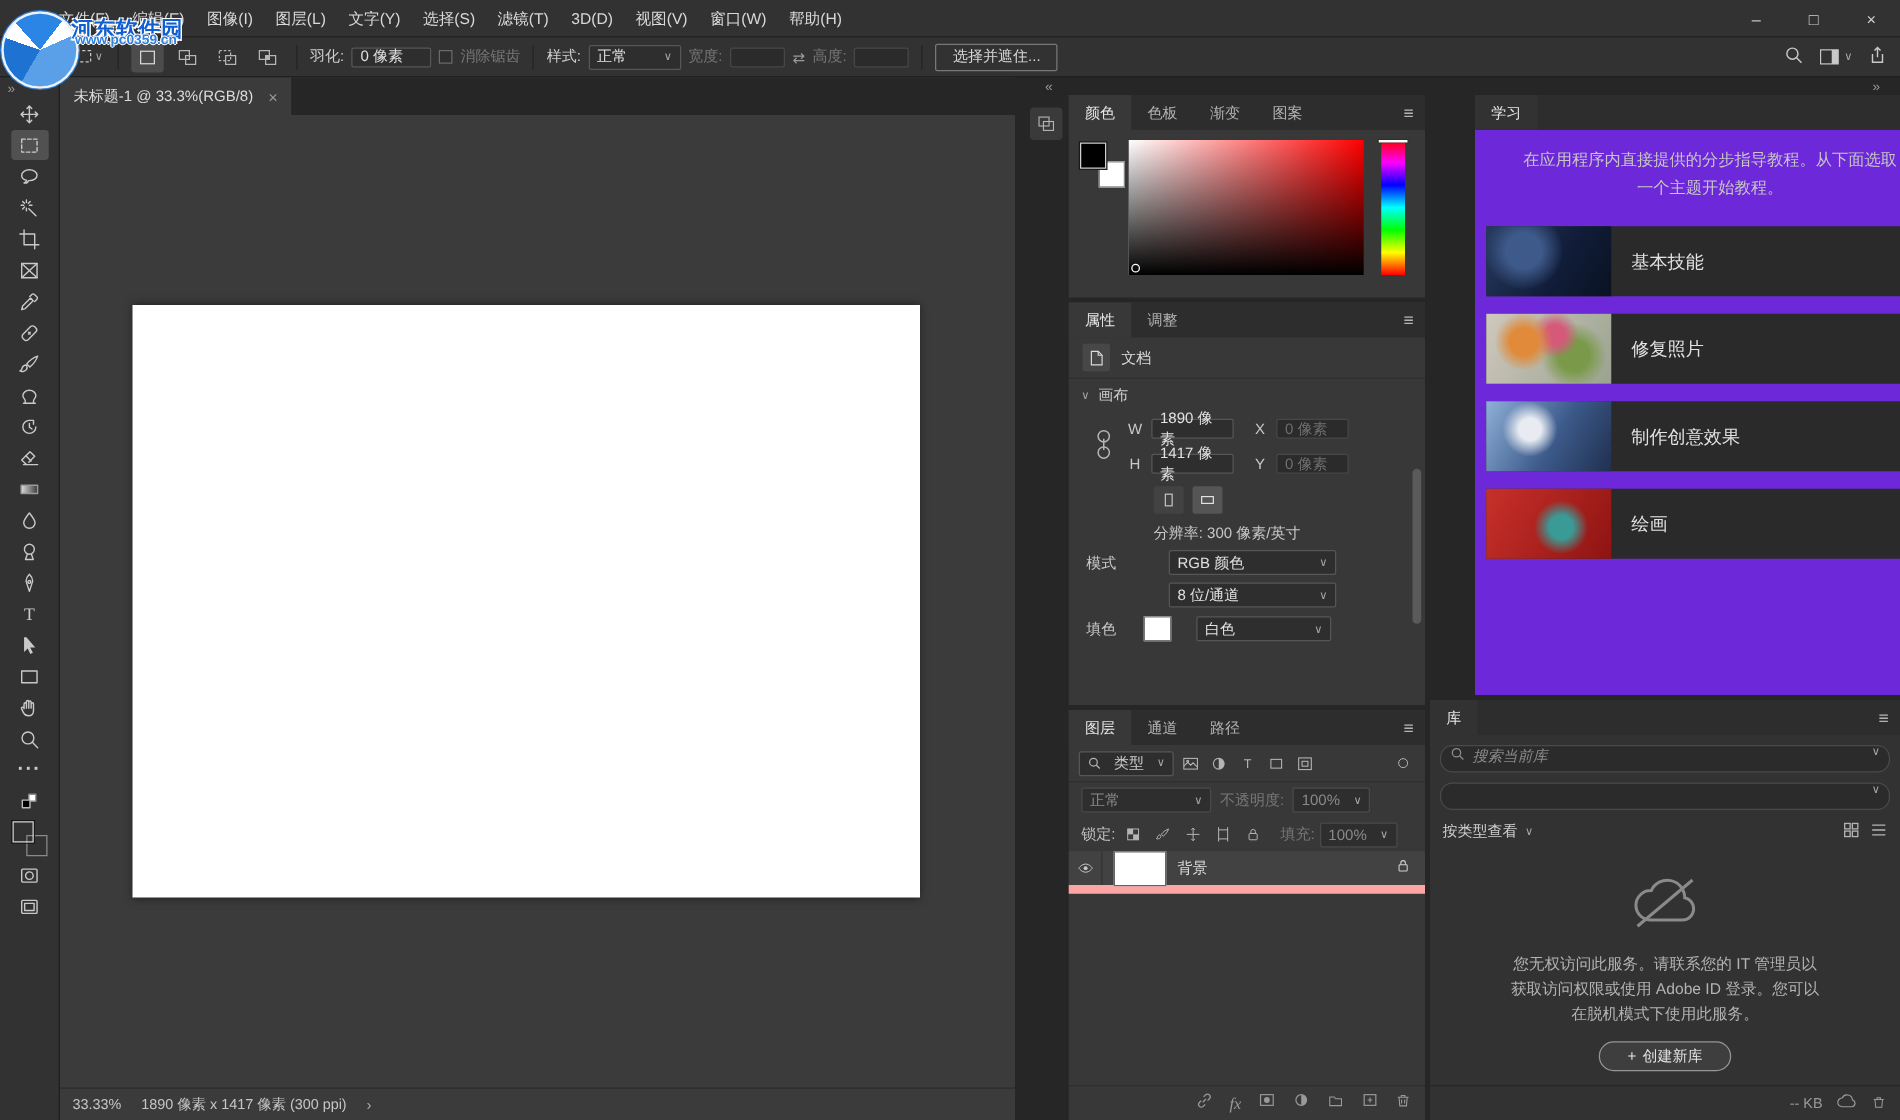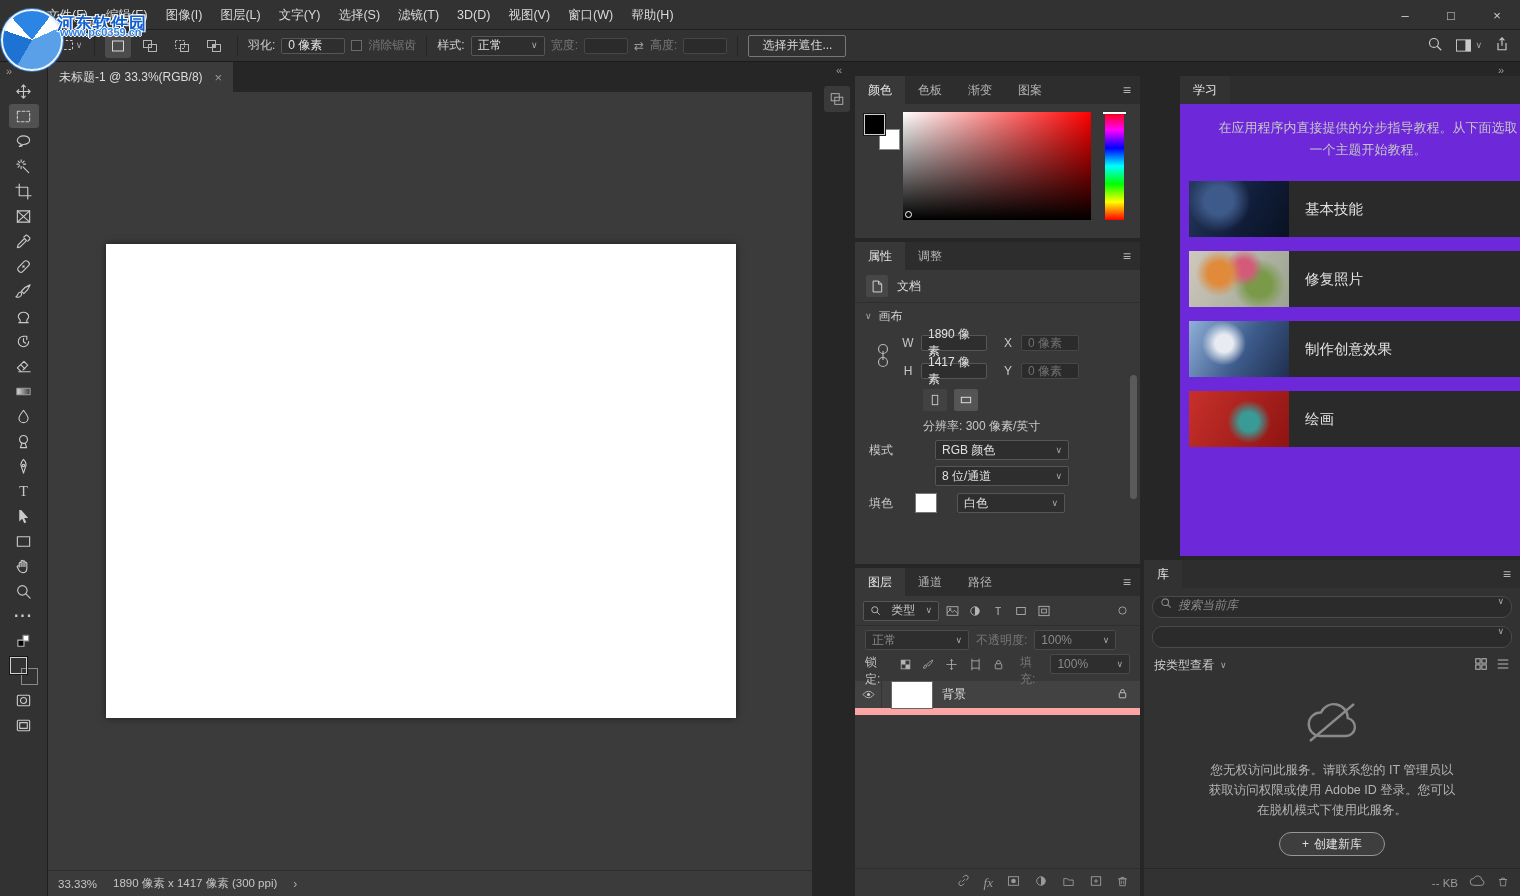--- a/index.html
+++ b/index.html
@@ -95,32 +95,32 @@
   .dim-row{display:flex;align-items:center;gap:6px;height:28px}
   .dim-lab{width:14px;text-align:center;color:#c8c8c8;font-size:12px}
   .inp.w66{width:66px}.inp.w58{width:58px}
   .inp.off{color:#6f6f6f;border-color:#474747;background:#2b2b2b}
   .linkicon{position:absolute;left:20px;top:8px}
   .orient-row{padding-left:68px;display:flex;gap:7px;height:30px;align-items:center}
   .o-btn{width:24px;height:22px;background:#424242;border-radius:2px;display:flex;align-items:center;justify-content:center}
   .o-btn.on{background:#555}
   .res-row{padding-left:68px;height:22px;display:flex;align-items:center;color:#c8c8c8;font-size:12px}
   .prop-row{display:flex;align-items:center;gap:20px;height:26px;padding-left:14px;font-size:12px;color:#c8c8c8}
-  .sel.w134{width:134px}.sel.w108{width:108px}.sel.w104{width:104px}.sel.w62{width:82px}.sel.w76{width:76px}
+  .sel.w134{width:134px}.sel.w108{width:108px}.sel.w104{width:104px}.sel.w62{width:62px}.sel.w76{width:76px}
   .fillsw{width:22px;height:20px;background:#fff;border:1px solid #777;flex:none}
   .vscroll{position:absolute;right:2px;top:64px;bottom:10px;width:9px}
   .vthumb{position:absolute;top:28%;height:50%;width:7px;left:1px;background:#5a5a5a;border-radius:4px}
 
   
   .panel-layers{left:855px;top:568px;width:285px;height:328px}
   .l-filter{height:30px;display:flex;align-items:center;gap:3px;padding:0 8px;border-bottom:1px solid #2e2e2e}
   .l-ico{width:20px;height:20px;display:flex;align-items:center;justify-content:center}
   .l-ico svg{stroke:#b5b5b5;fill:none;stroke-width:1.1}
   .l-blend{height:28px;display:flex;align-items:center;gap:7px;padding:0 10px;font-size:12px}
-  .l-lock{height:27px;display:flex;align-items:flex-start;gap:4px;padding:0 10px;font-size:12px;color:#c0c0c0}
+  .l-lock{height:27px;display:flex;align-items:center;gap:4px;padding:0 10px;font-size:12px;color:#c0c0c0}
   .l-row{height:34px;display:flex;align-items:center;background:#424242;border-bottom:7px solid #fca5a5}
   .l-eye{width:27px;height:100%;display:flex;align-items:center;justify-content:center;border-right:1px solid #333}
   .l-thumb{width:42px;height:28px;background:#fff;border:1px solid #666;margin:0 9px;flex:none}
   .l-name{font-size:12px;color:#dcdcdc}
   .l-lockic{margin-left:auto;margin-right:11px}
   .l-bottom{position:absolute;left:0;right:0;bottom:0;height:28px;border-top:1px solid #2e2e2e;
     display:flex;align-items:center;justify-content:flex-end;gap:13px;padding:0 11px}
   .l-bottom svg{stroke:#9a9a9a;fill:none;stroke-width:1.2}
   .fx{font-style:italic;font-family:"Liberation Serif",serif;color:#9a9a9a;font-size:13px}
   .sel.grayed{color:#8a8a8a;border-color:#4a4a4a}

